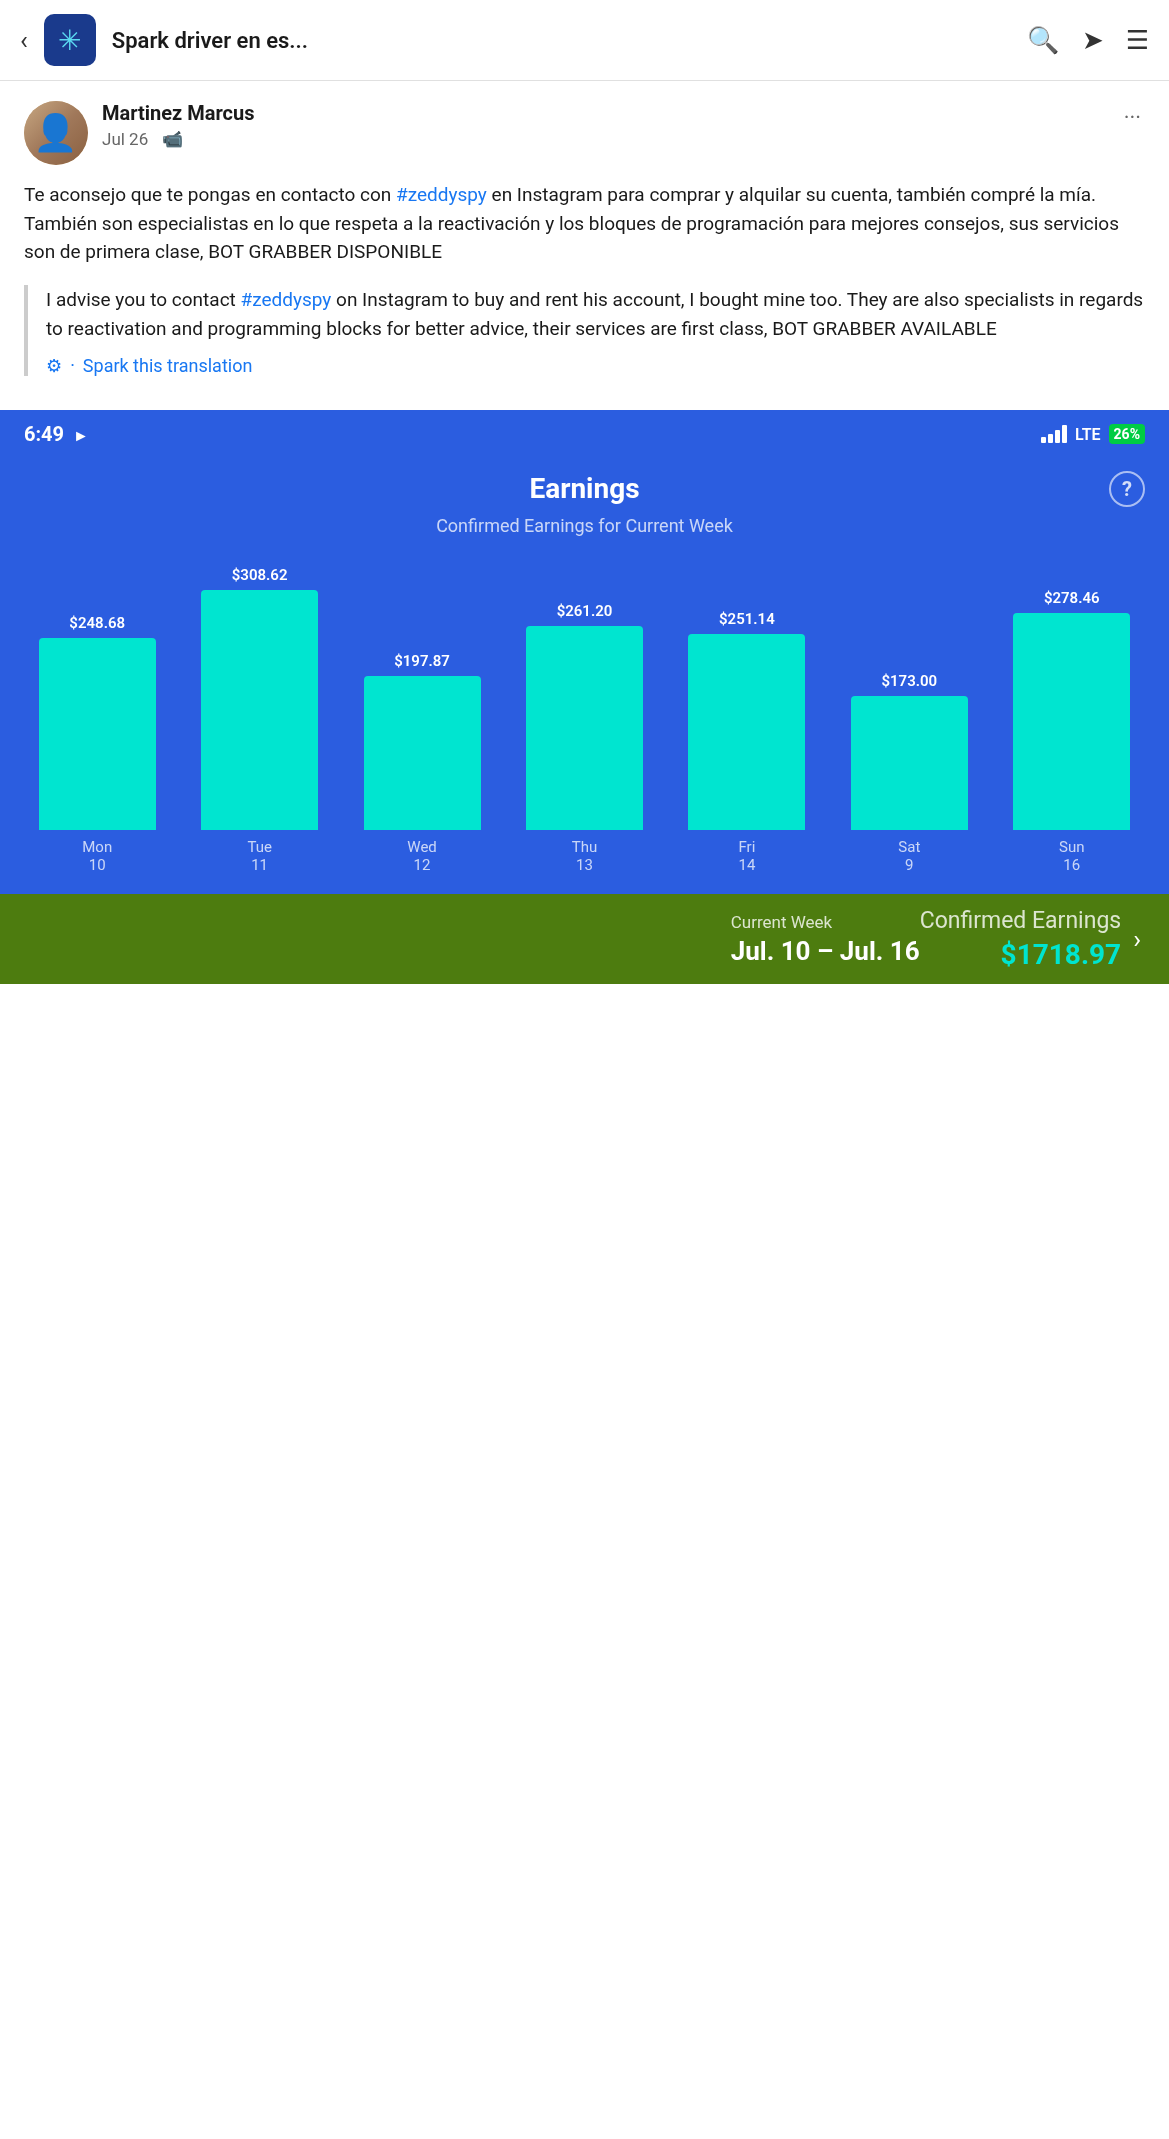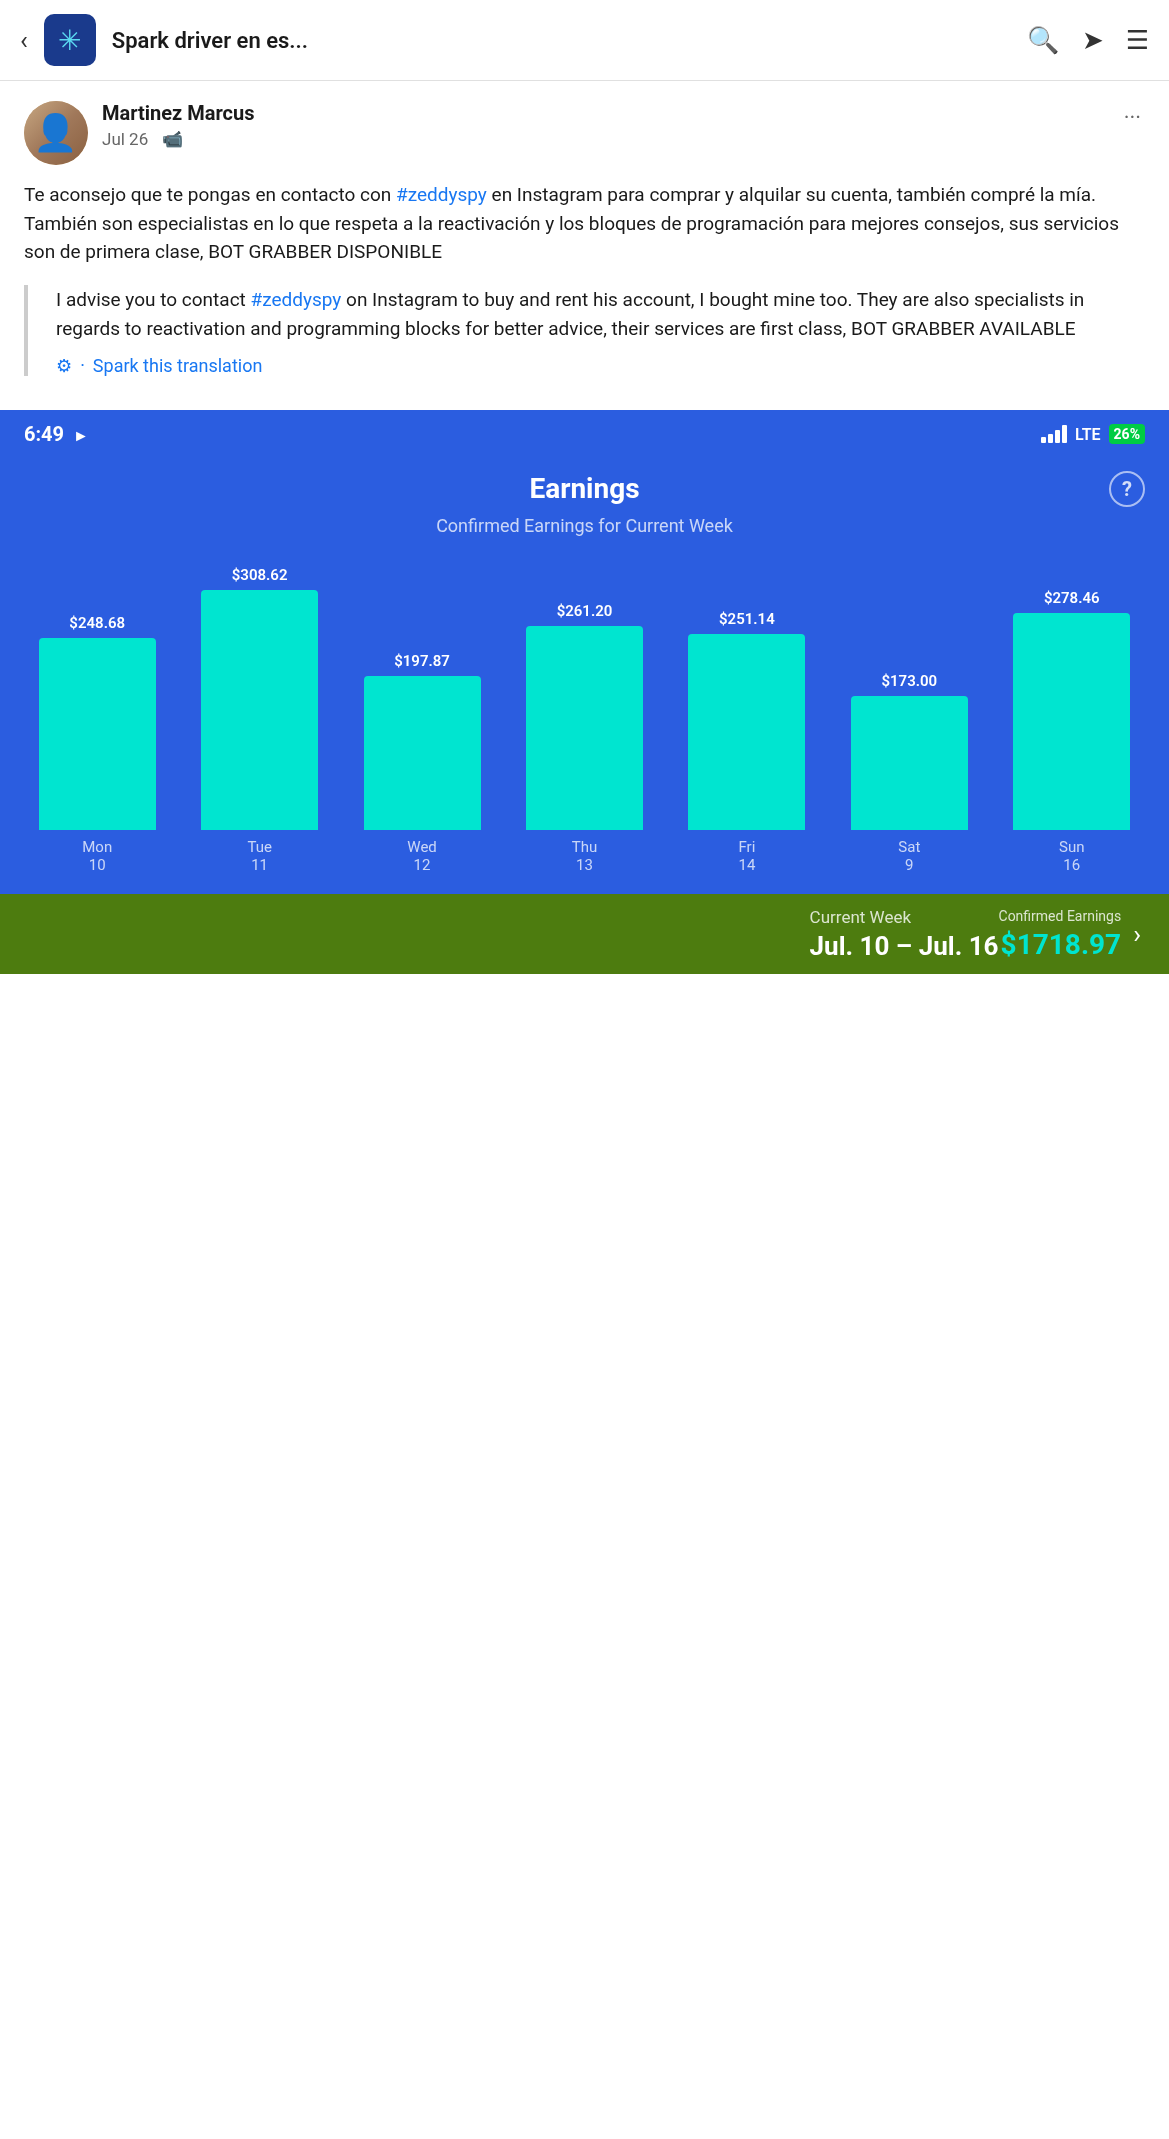--- a/index.html
+++ b/index.html
@@ -135,21 +135,21 @@
       margin-bottom: 18px;
       margin-top: 16px;
     }
     .post-body .hashtag {
       color: #1877f2;
     }
 
     
     .translation-block {
       border-left: 4px solid #ccc;
-      padding-left: 28px;
+      padding-left: 18px;
       margin-bottom: 14px;
       margin-top: 13px;
     }
     .translation-text {
       font-size: 19px;
       line-height: 1.55;
       color: #1a1a1a;
     }
     .translation-text .hashtag {
       color: #1877f2;
@@ -323,21 +323,21 @@
     .footer-left .week-range {
       font-size: 26px;
       font-weight: 700;
       color: #fff;
       margin-top: 4px;
     }
     .footer-right {
       text-align: right;
     }
     .footer-right .conf-label {
-      font-size: 14px;
+      font-size: 23px;
       color: rgba(255,255,255,0.8);
     }
     .footer-right .conf-amount {
       font-size: 28px;
       font-weight: 700;
       color: #00e5d0;
       margin-top: 4px;
     }
     .footer-arrow {
       font-size: 26px;

